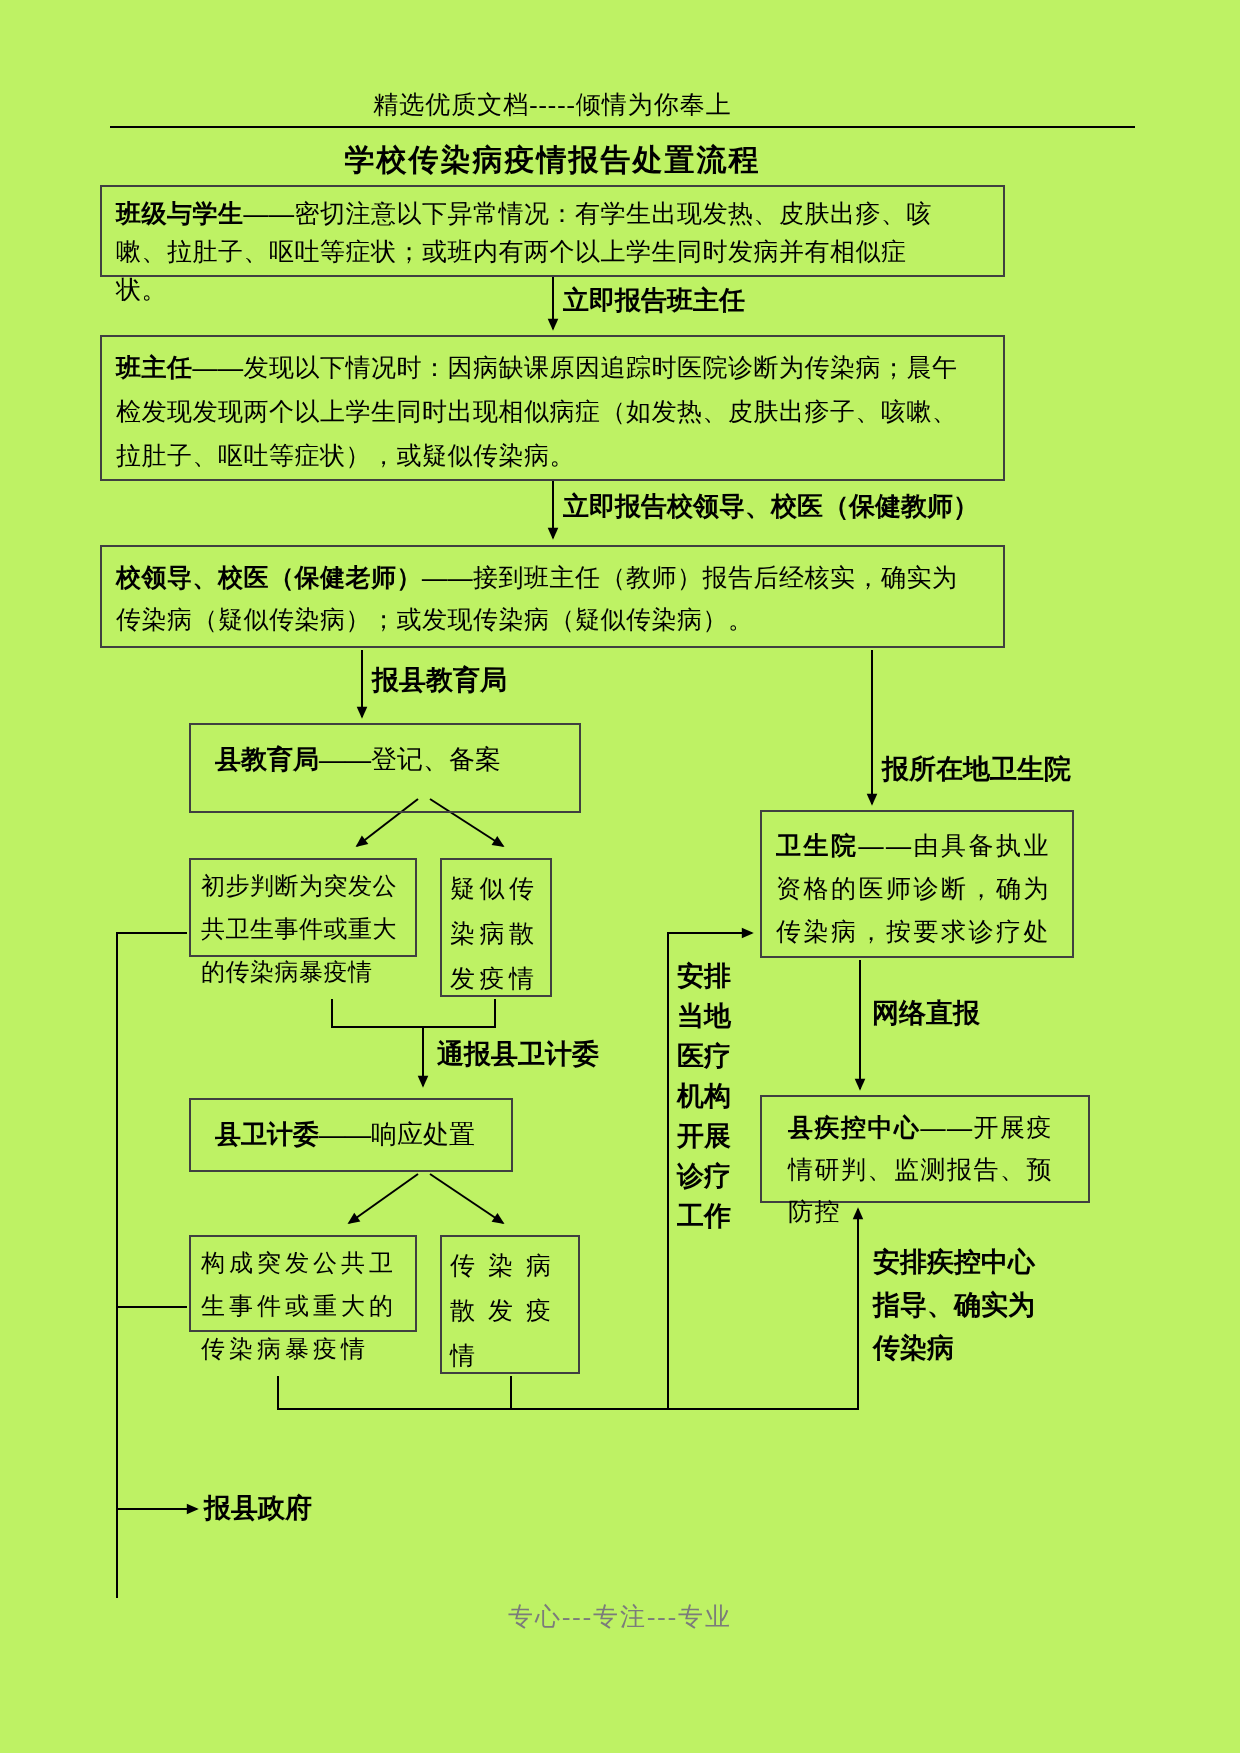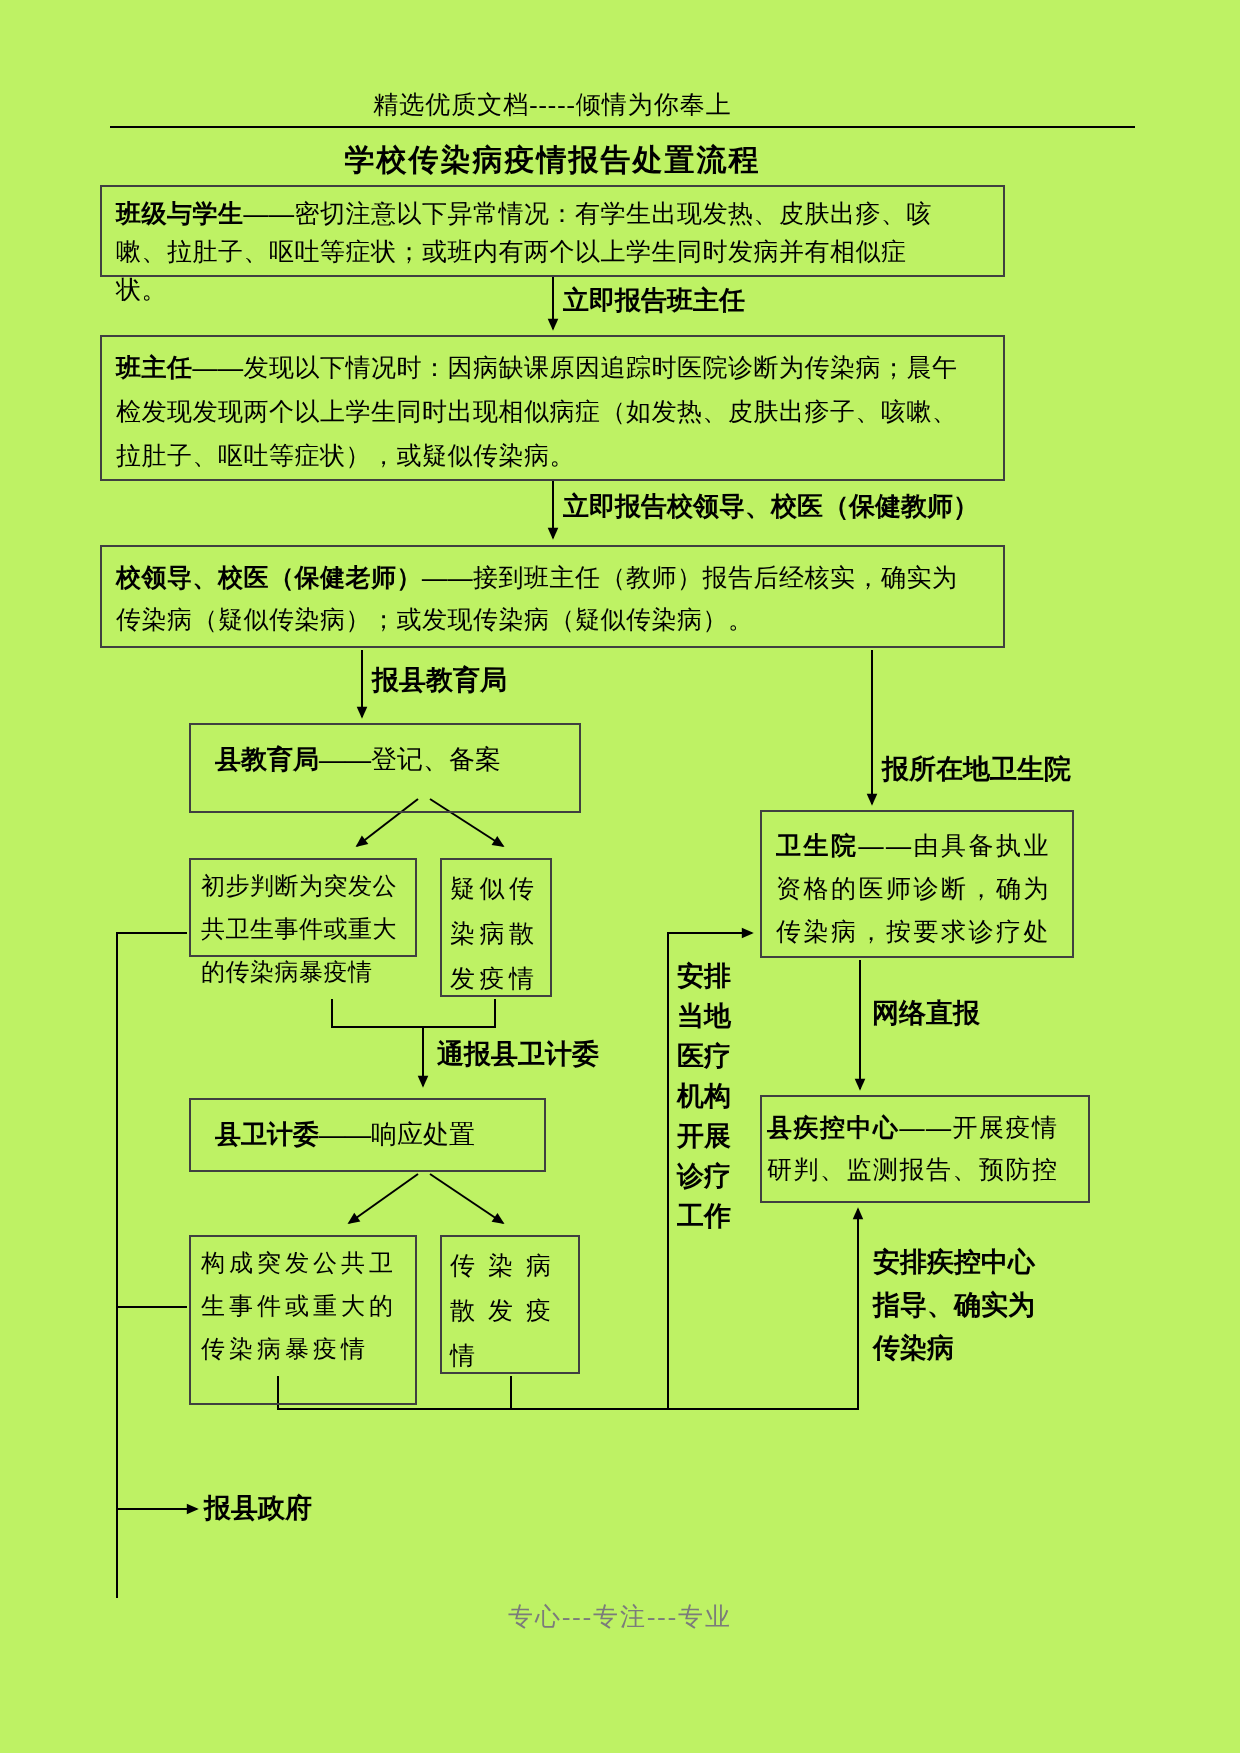--- a/index.html
+++ b/index.html
@@ -13,29 +13,29 @@
   .lead{font-weight:bold;}
   .b-wide{left:100px;width:905px;font-size:25px;letter-spacing:0.5px;}
   .b1{top:185px;height:92px;padding:8px 50px 0 14px;line-height:38px;}
   .b2{top:335px;height:146px;padding:9px 25px 0 14px;line-height:44px;}
   .b3{top:545px;height:103px;padding:10px 25px 0 14px;line-height:42px;}
   .b4{left:189px;top:723px;width:392px;height:90px;font-size:26px;padding:0 0 0 24px;line-height:70px;}
   .b5{left:189px;top:858px;width:228px;height:99px;font-size:24px;letter-spacing:0.5px;
       padding:5px 8px 0 10px;line-height:43px;word-break:break-all;}
   .b6{left:440px;top:858px;width:112px;height:139px;font-size:25px;letter-spacing:4.5px;
       padding:6px 8px 15px 8px;line-height:45px;word-break:break-all;}
-  .b7{left:189px;top:1098px;width:357px;height:74px;font-size:26px;padding:0 0 0 24px;line-height:70px;}
-  .b8{left:189px;top:1235px;width:228px;height:170px;font-size:24px;letter-spacing:4px;
+  .b7{left:189px;top:1098px;width:324px;height:74px;font-size:26px;padding:0 0 0 24px;line-height:70px;}
+  .b8{left:189px;top:1235px;width:228px;height:97px;font-size:24px;letter-spacing:4px;
       padding:5px 8px 0 10px;line-height:43px;word-break:break-all;}
   .b9{left:440px;top:1235px;width:140px;height:139px;font-size:25px;letter-spacing:13px;
       padding:6px 0 0 8px;line-height:45px;word-break:break-all;}
   .b10{left:760px;top:810px;width:314px;height:148px;font-size:25px;letter-spacing:2.5px;
       padding:12px 14px 0 14px;line-height:43px;}
   .b11{left:760px;top:1095px;width:330px;height:108px;font-size:25px;letter-spacing:1.5px;
-      padding:10px 10px 0 5px;line-height:42px;}
+      padding:10px 10px 0 26px;line-height:42px;}
   .flabel{font-weight:bold;white-space:nowrap;text-align:right;}
   .l1{left:563px;top:283px;font-size:26px;}
   .l2{left:563px;top:489px;font-size:26px;}
   .l3{left:372px;top:662px;font-size:27px;}
   .l4{left:882px;top:703px;font-size:27px;margin-top:48px;}
   .l5{left:437px;top:1036px;font-size:27px;}
   .l6{left:872px;top:995px;font-size:27px;}
   .l7{left:677px;top:956px;width:58px;font-size:27px;font-weight:bold;line-height:40px;
       word-break:break-all;white-space:normal;}
   .l8{left:873px;top:1241px;width:172px;font-size:27px;font-weight:bold;line-height:43px;

